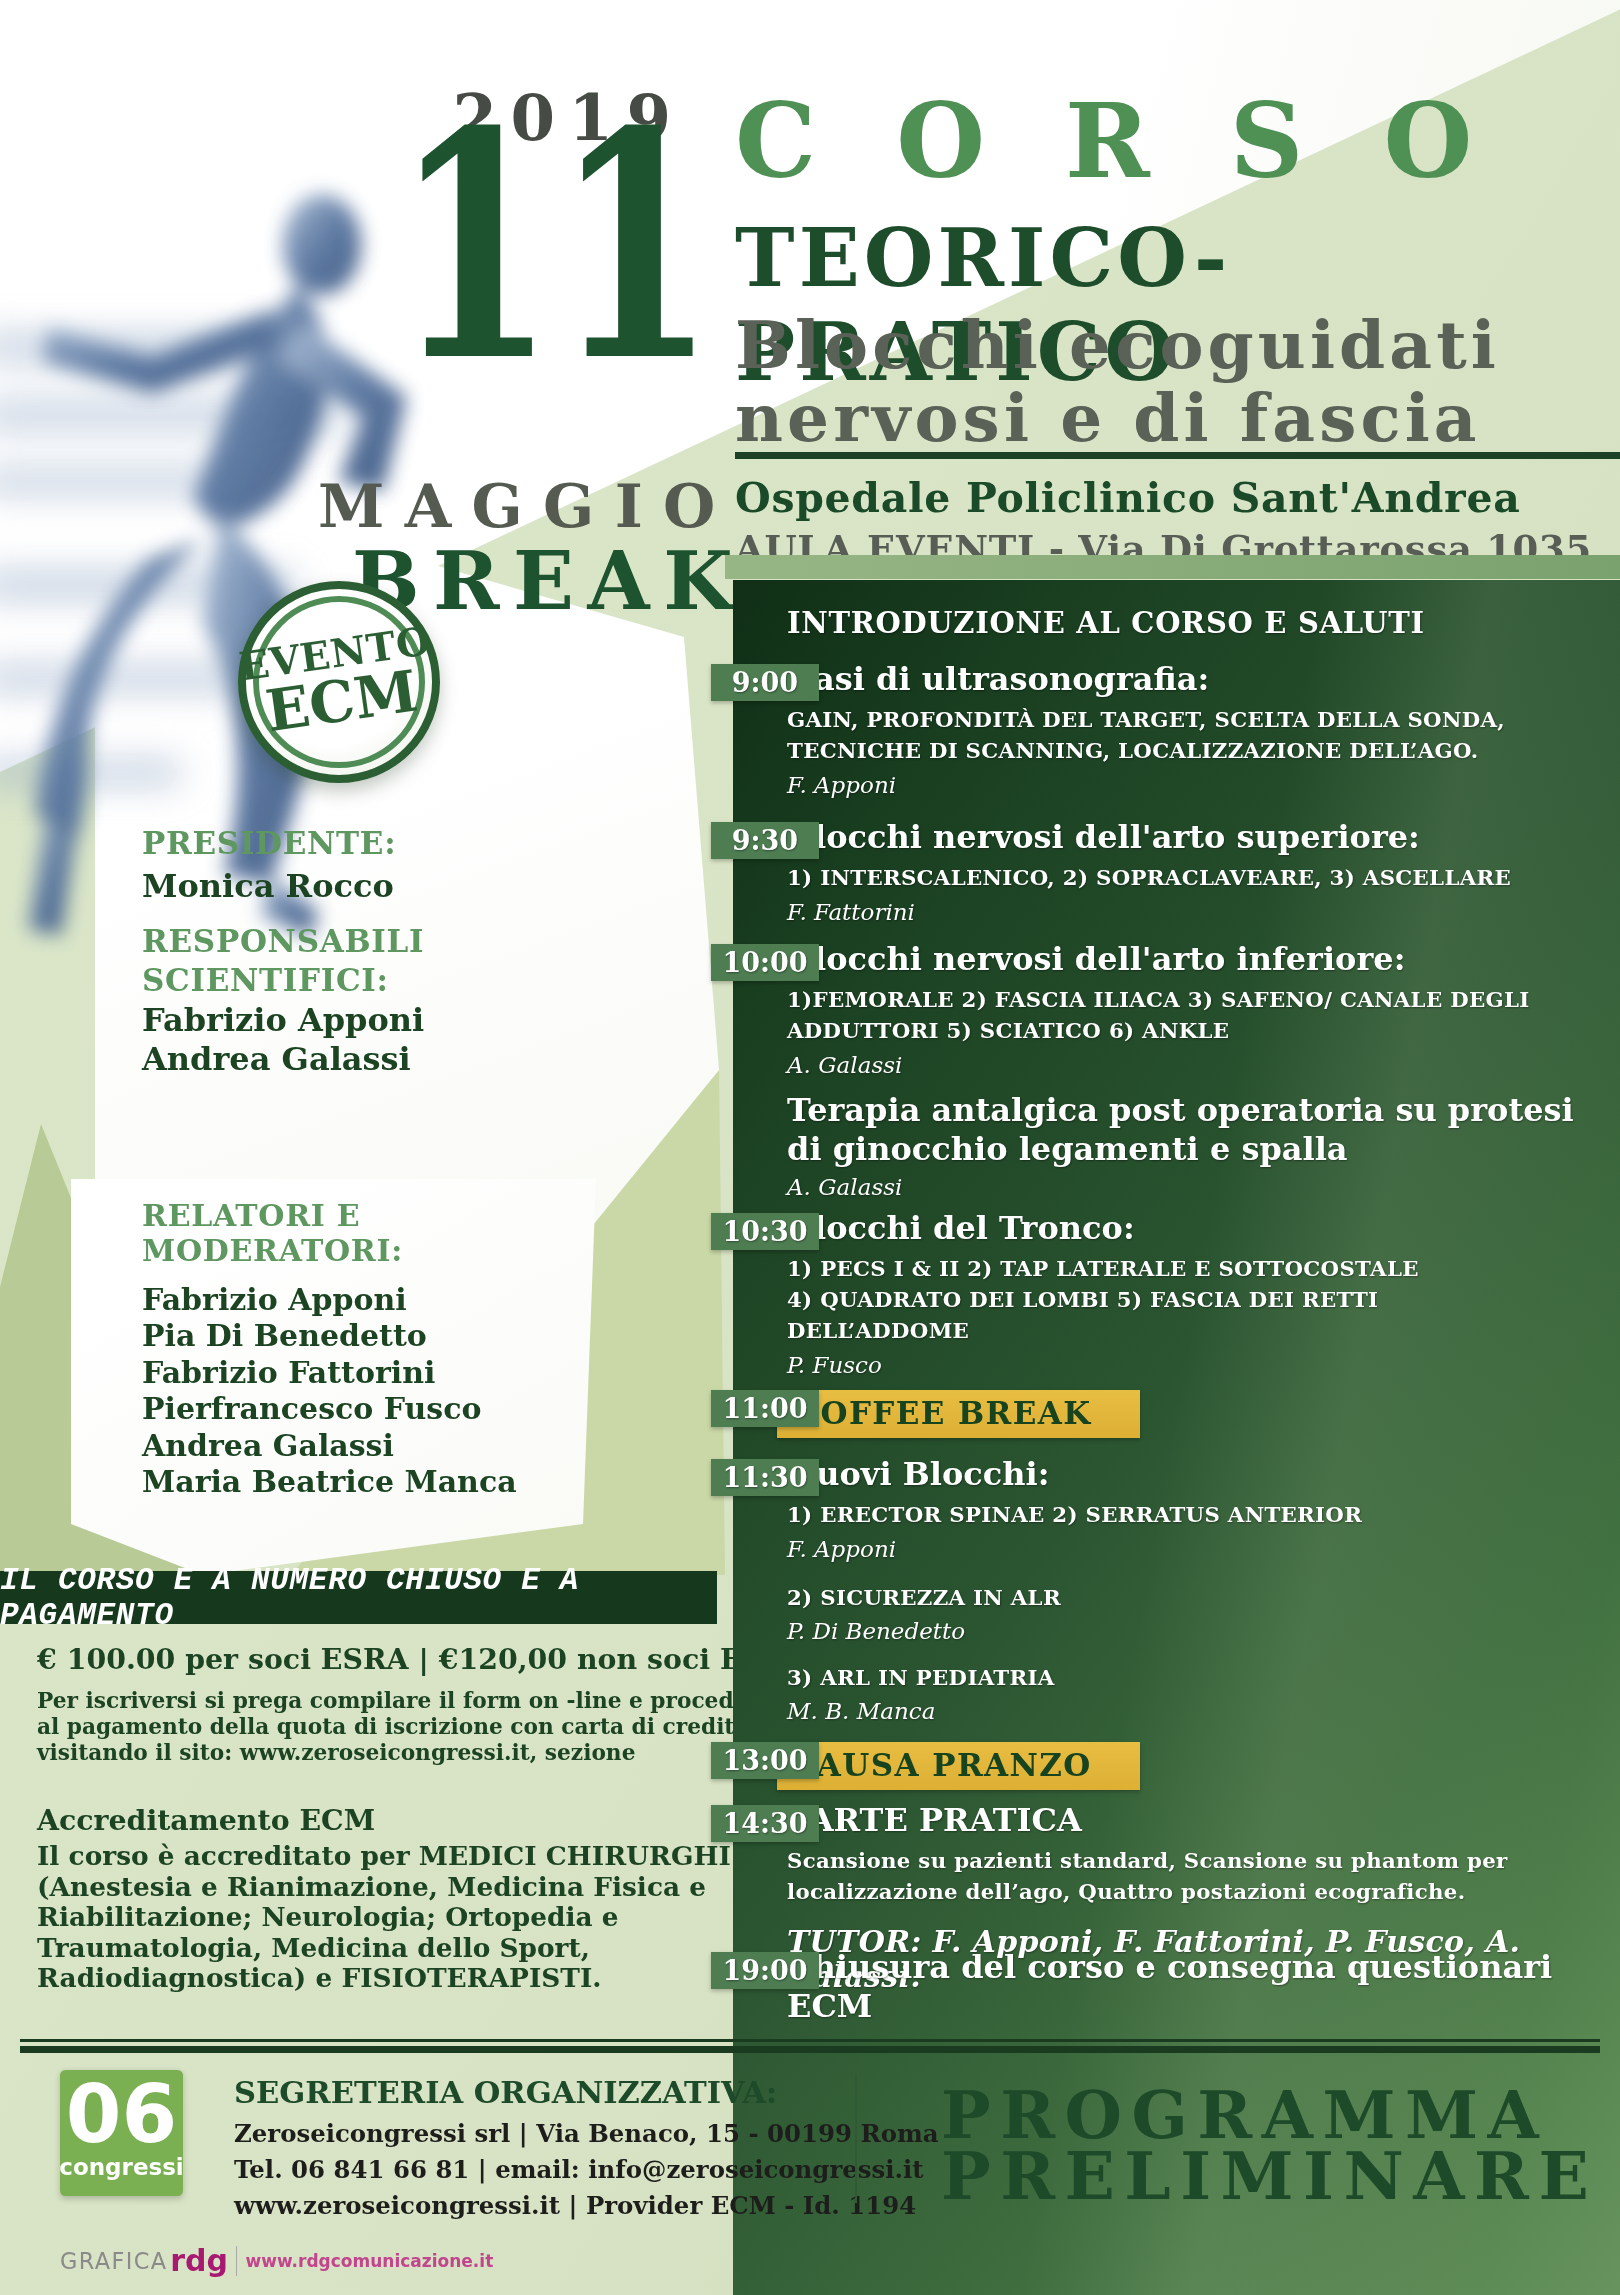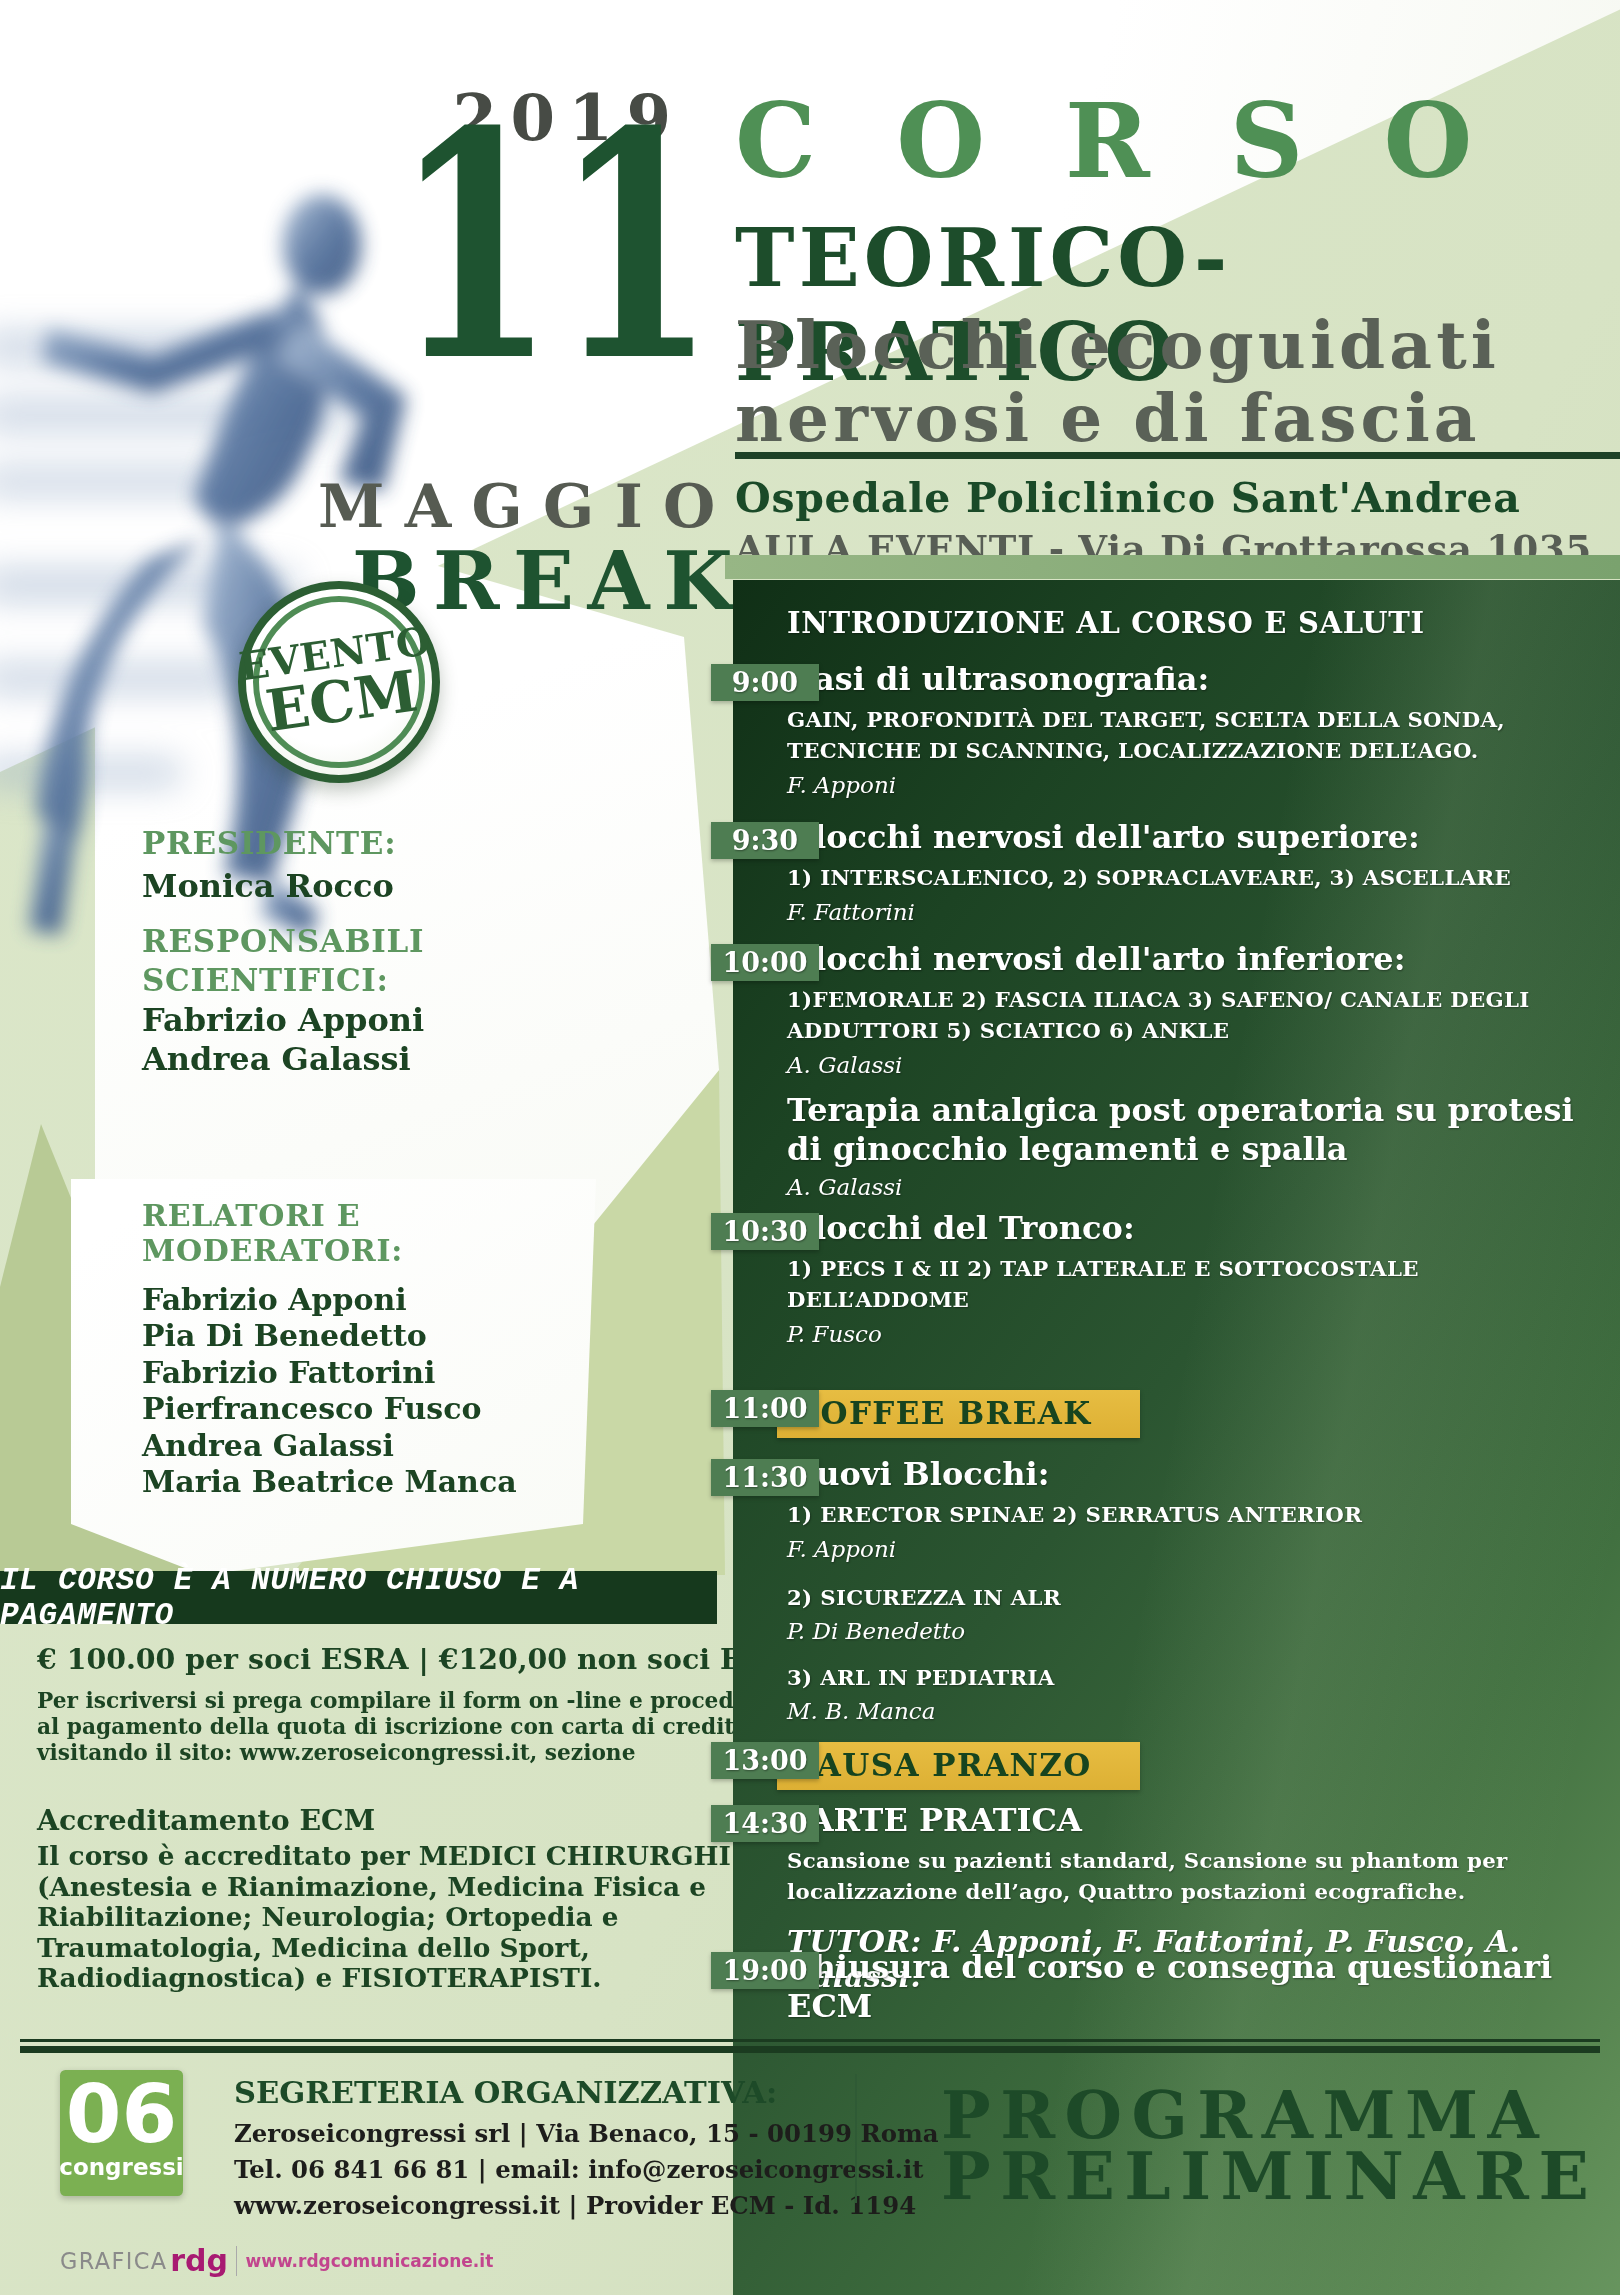--- a/index.html
+++ b/index.html
@@ -232,20 +232,21 @@
           <div class="pspeaker">A. Galassi</div>
         </div>
         <div class="prow" style="top: 511px;">
           <div class="ptitle">Terapia antalgica  post operatoria su protesi di ginocchio  legamenti e spalla</div>
           <div class="pspeaker">A. Galassi</div>
         </div>
         <div class="prow" style="top: 629px;">
           <div class="badge" style="top: 4.1px;">10:30</div>
           <div class="ptitle">Blocchi del Tronco:</div>
           <div class="pdesc first">1) PECS I &amp; II 2) TAP LATERALE E SOTTOCOSTALE</div>
+          <div class="pdesc">4) QUADRATO DEI LOMBI 5) FASCIA DEI RETTI</div>
           <div class="pdesc">DELL’ADDOME</div>
           <div class="pspeaker">P. Fusco</div>
         </div>
         <div class="prow" style="top: 810px;">
           <div class="badge" style="top: 0px;">11:00</div>
           <div style="margin-left: -10.2px;"><div class="gold">COFFEE BREAK</div></div>
         </div>
         <div class="prow" style="top: 875px;">
           <div class="badge" style="top: 4.1px;">11:30</div>
           <div class="ptitle">Nuovi  Blocchi:</div>

